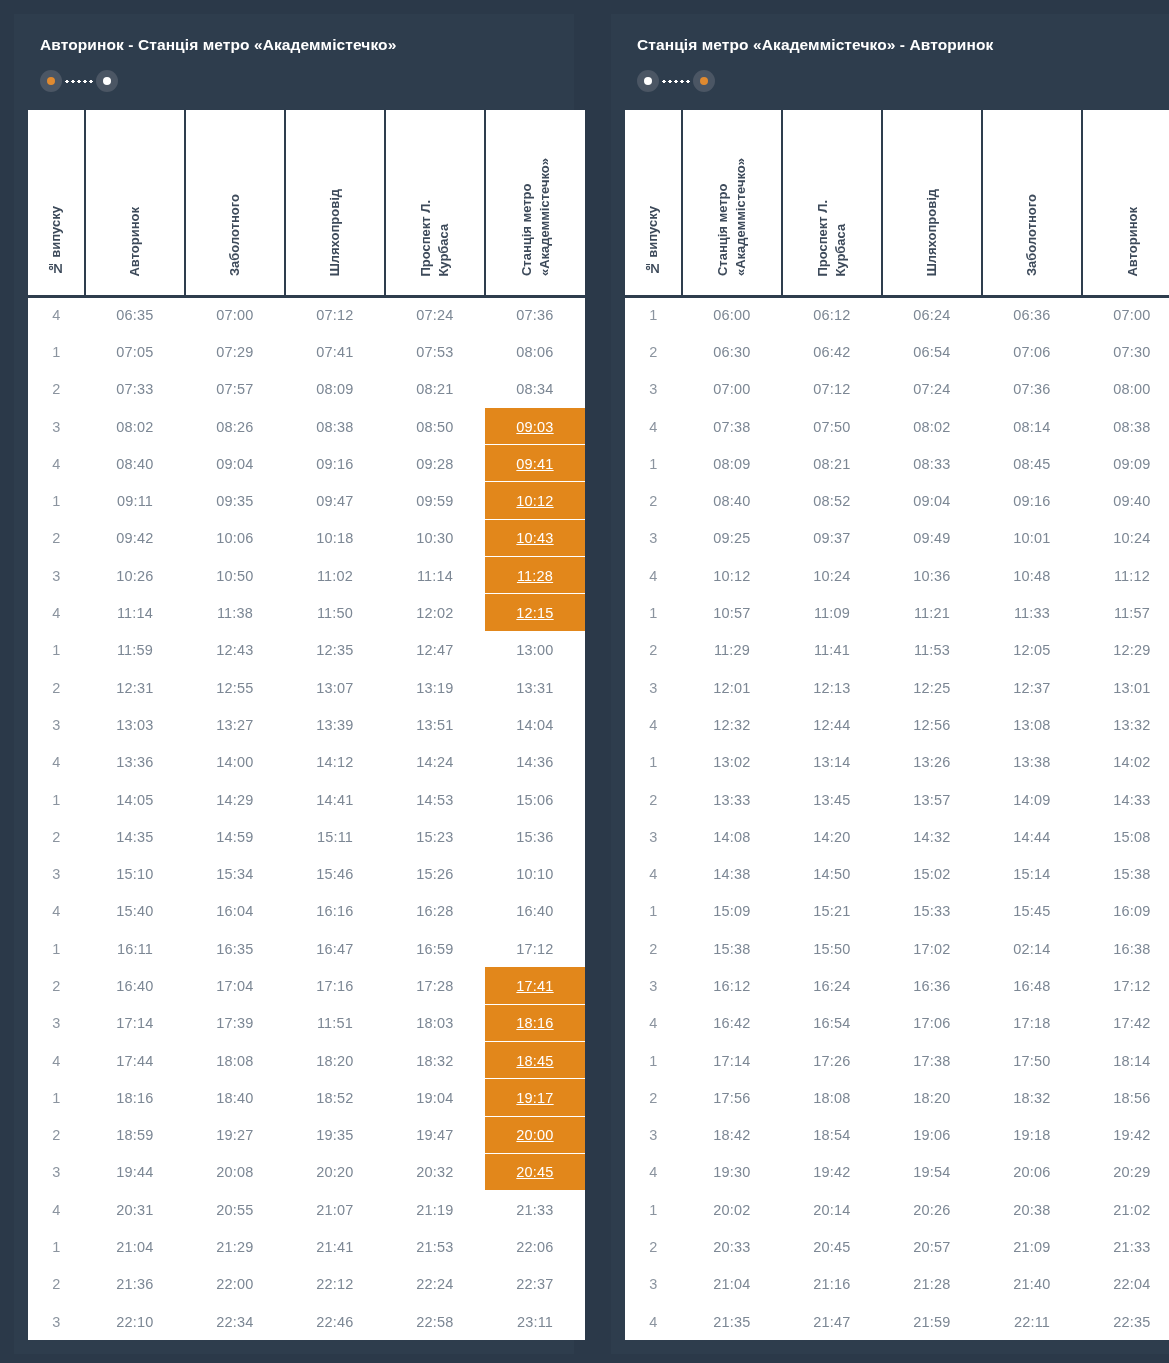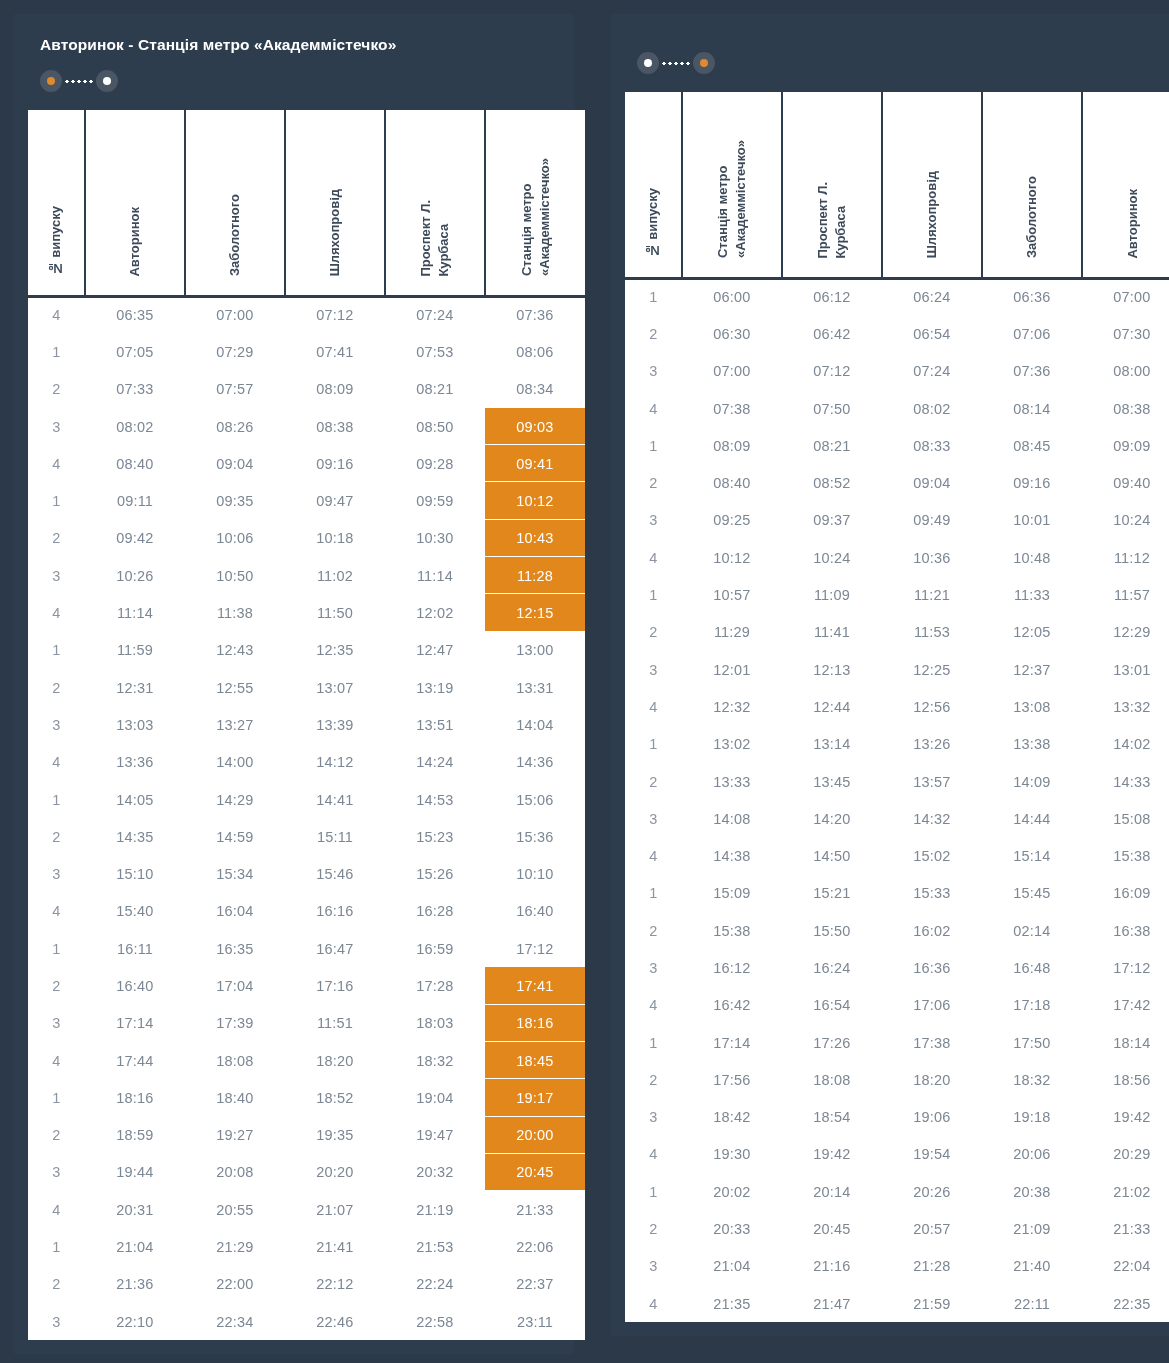--- a/index.html
+++ b/index.html
@@ -120,20 +120,21 @@
     letter-spacing: .2px;
     background: #ffffff;
   }
 
   tbody td.num { color: #8b949f; }
 
   tbody td.hl {
     background: #e2871b;
     color: #ffffff;
     box-shadow: inset 0 -1px 0 #ffffff;
+    text-decoration: underline;
   }
 </style>
 </head>
 <body>
 
 <div class="page">
   <div class="panel">
     <div class="panel-header">
       <div class="panel-title">Авторинок - Станція метро «Академмістечко»</div>
       <div class="route-indicator">
@@ -393,20 +394,21 @@
               <td>22:58</td>
               <td>23:11</td>
             </tr>
           </tbody>
       </table>
     </div>
   </div>
 
   <div class="panel">
     <div class="panel-header">
+      <div class="panel-title">Станція метро «Академмістечко» - Авторинок</div>
       <div class="route-indicator">
         <span class="route-endpoint">
           <span class="pip white"></span>
         </span>
         <span class="route-line"></span>
         <span class="route-endpoint">
           <span class="pip orange"></span>
         </span>
       </div>
     </div>
@@ -566,21 +568,21 @@
               <td>15:09</td>
               <td>15:21</td>
               <td>15:33</td>
               <td>15:45</td>
               <td>16:09</td>
             </tr>
             <tr>
               <td class="num">2</td>
               <td>15:38</td>
               <td>15:50</td>
-              <td>16:02</td>
+              <td>17:02</td>
               <td>02:14</td>
               <td>16:38</td>
             </tr>
             <tr>
               <td class="num">3</td>
               <td>16:12</td>
               <td>16:24</td>
               <td>16:36</td>
               <td>16:48</td>
               <td>17:12</td>

